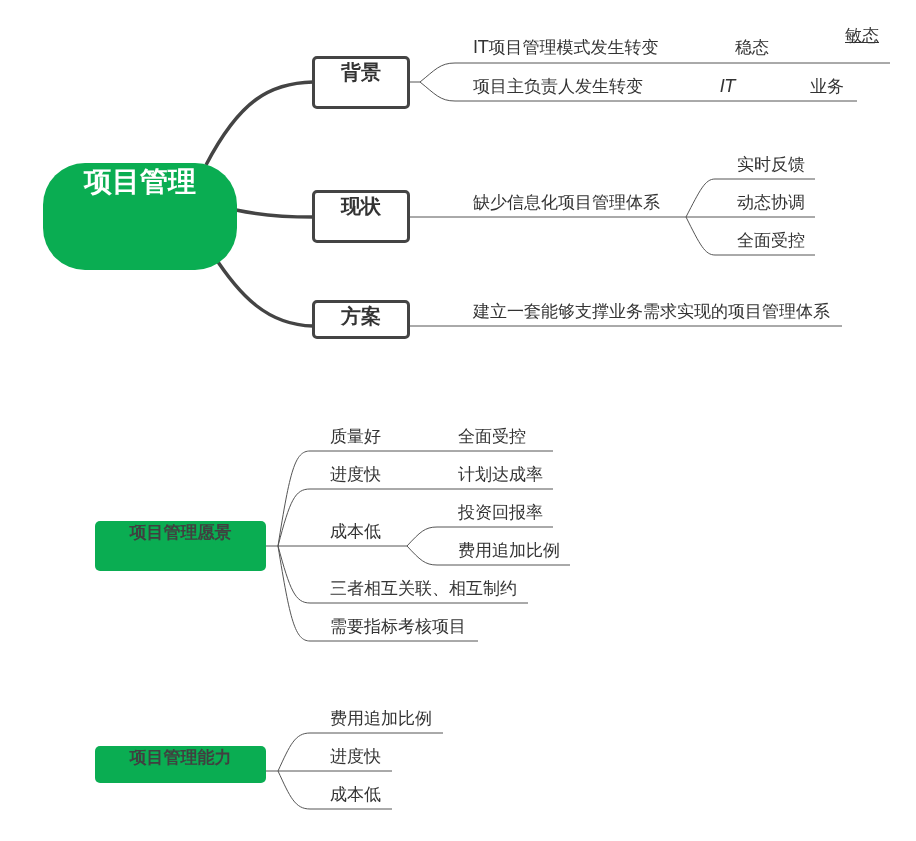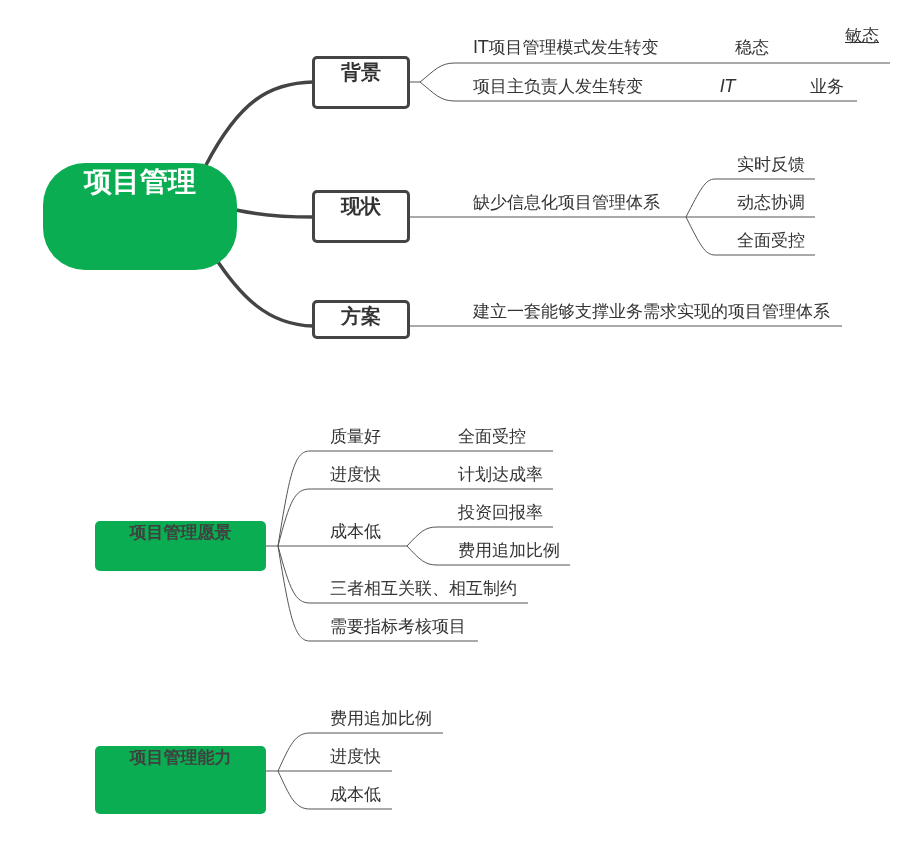--- a/index.html
+++ b/index.html
@@ -86,19 +86,19 @@
 <span class="t" style="left:330px; top:427px;">质量好</span>
 <span class="t" style="left:458px; top:427px;">全面受控</span>
 <span class="t" style="left:330px; top:465px;">进度快</span>
 <span class="t" style="left:458px; top:465px;">计划达成率</span>
 <span class="t" style="left:330px; top:522px;">成本低</span>
 <span class="t" style="left:458px; top:503px;">投资回报率</span>
 <span class="t" style="left:458px; top:541px;">费用追加比例</span>
 <span class="t" style="left:330px; top:579px;">三者相互关联、相互制约</span>
 <span class="t" style="left:330px; top:617px;">需要指标考核项目</span>
 
-<div class="node green-box" style="left:95px; top:746px; width:171px; height:68px;">
+<div class="node green-box" style="left:95px; top:746px; width:171px; height:37px;">
   <span>项目管理能力</span>
 </div>
 
 <span class="t" style="left:330px; top:709px;">费用追加比例</span>
 <span class="t" style="left:330px; top:747px;">进度快</span>
 <span class="t" style="left:330px; top:785px;">成本低</span>
 
 </body></html>

